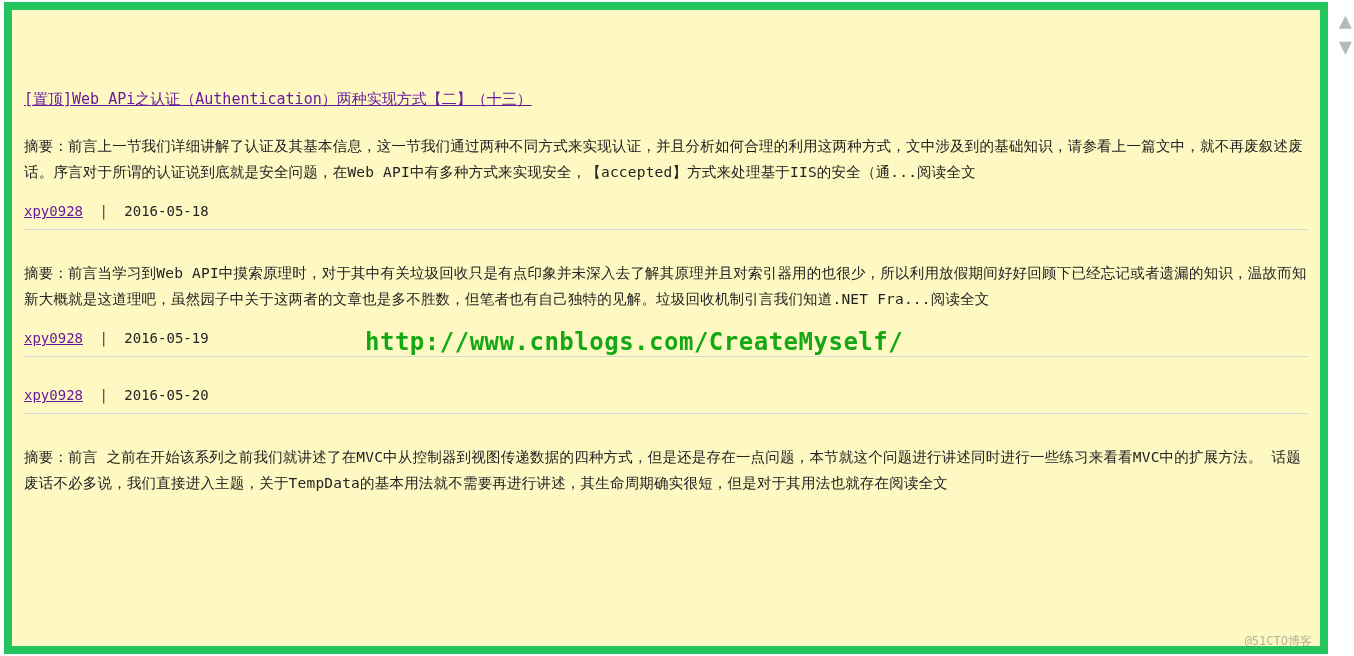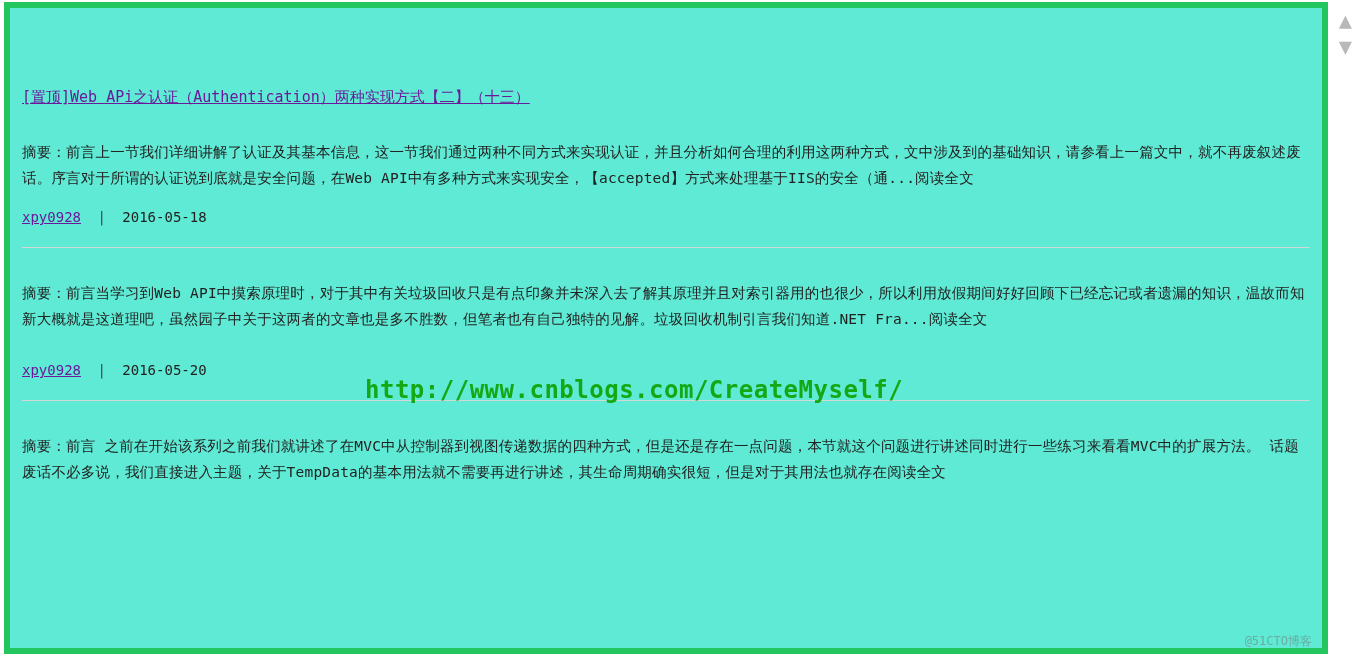--- a/index.html
+++ b/index.html
@@ -17,22 +17,22 @@
       height: 100%;
       background: #fff;
       position: relative;
     }
     .content-frame {
       position: absolute;
       left: 4px;
       top: 2px;
       right: 26px;
       bottom: 2px;
-      border: 6px solid #22c55e;
-      background: #5eead4;
+      border: 8px solid #22c55e;
+      background: #fef9c3;
       padding: 0;
       overflow: hidden;
     }
     .scroll-btn {
       position: absolute;
       right: 2px;
       font-size: 22px;
       color: #b8b8b8;
       cursor: pointer;
       line-height: 1;
@@ -48,30 +48,30 @@
     .post-block:first-child { margin-top: 70px; }
     .post-title {
       color: #6a1a9a;
       text-decoration: underline;
       font-size: 15px;
       cursor: pointer;
       display: inline;
       font-family: "Microsoft YaHei", monospace;
     }
     .post-summary {
-      margin-top: 32px;
+      margin-top: 24px;
       color: #222;
       font-size: 14.5px;
       line-height: 1.8;
       font-family: "Microsoft YaHei", monospace;
       letter-spacing: 0.2px;
     }
     .post-meta {
       margin-top: 18px;
-      padding-bottom: 22px;
+      padding-bottom: 10px;
       border-bottom: 1px solid #d6d6d6;
     }
     .author-link {
       color: #6a1a9a;
       text-decoration: underline;
       font-family: monospace;
       font-size: 14px;
       cursor: pointer;
     }
     .sep {
@@ -88,21 +88,20 @@
       position: absolute;
       top: 328px;
       left: 365px;
       color: #15a815;
       font-family: "Consolas", monospace;
       font-size: 24px;
       font-weight: bold;
       letter-spacing: 0.5px;
       pointer-events: none;
       z-index: 10;
-      margin-top: 48px;
     }
     .watermark-site {
       position: absolute;
       bottom: 6px;
       right: 42px;
       color: rgba(120,120,120,0.55);
       font-size: 12px;
       pointer-events: none;
       z-index: 10;
     }
@@ -119,20 +118,25 @@
         <div class="post-summary">摘要：前言上一节我们详细讲解了认证及其基本信息，这一节我们通过两种不同方式来实现认证，并且分析如何合理的利用这两种方式，文中涉及到的基础知识，请参看上一篇文中，就不再废叙述废话。序言对于所谓的认证说到底就是安全问题，在Web API中有多种方式来实现安全，【accepted】方式来处理基于IIS的安全（通...阅读全文</div>
         <div class="post-meta">
           <a class="author-link">xpy0928</a>
           <span class="sep">|</span>
           <span class="post-date">2016-05-18</span>
         </div>
       </div>
 
       <div class="post-block" style="margin-top:30px">
         <div class="post-summary">摘要：前言当学习到Web API中摸索原理时，对于其中有关垃圾回收只是有点印象并未深入去了解其原理并且对索引器用的也很少，所以利用放假期间好好回顾下已经忘记或者遗漏的知识，温故而知新大概就是这道理吧，虽然园子中关于这两者的文章也是多不胜数，但笔者也有自己独特的见解。垃圾回收机制引言我们知道.NET Fra...阅读全文</div>
+        <div class="post-meta">
+          <a class="author-link">xpy0928</a>
+          <span class="sep">|</span>
+          <span class="post-date">2016-05-19</span>
+        </div>
       </div>
 
       <div class="post-block" style="margin-top:30px">
         <div class="post-meta">
           <a class="author-link">xpy0928</a>
           <span class="sep">|</span>
           <span class="post-date">2016-05-20</span>
         </div>
       </div>
 

